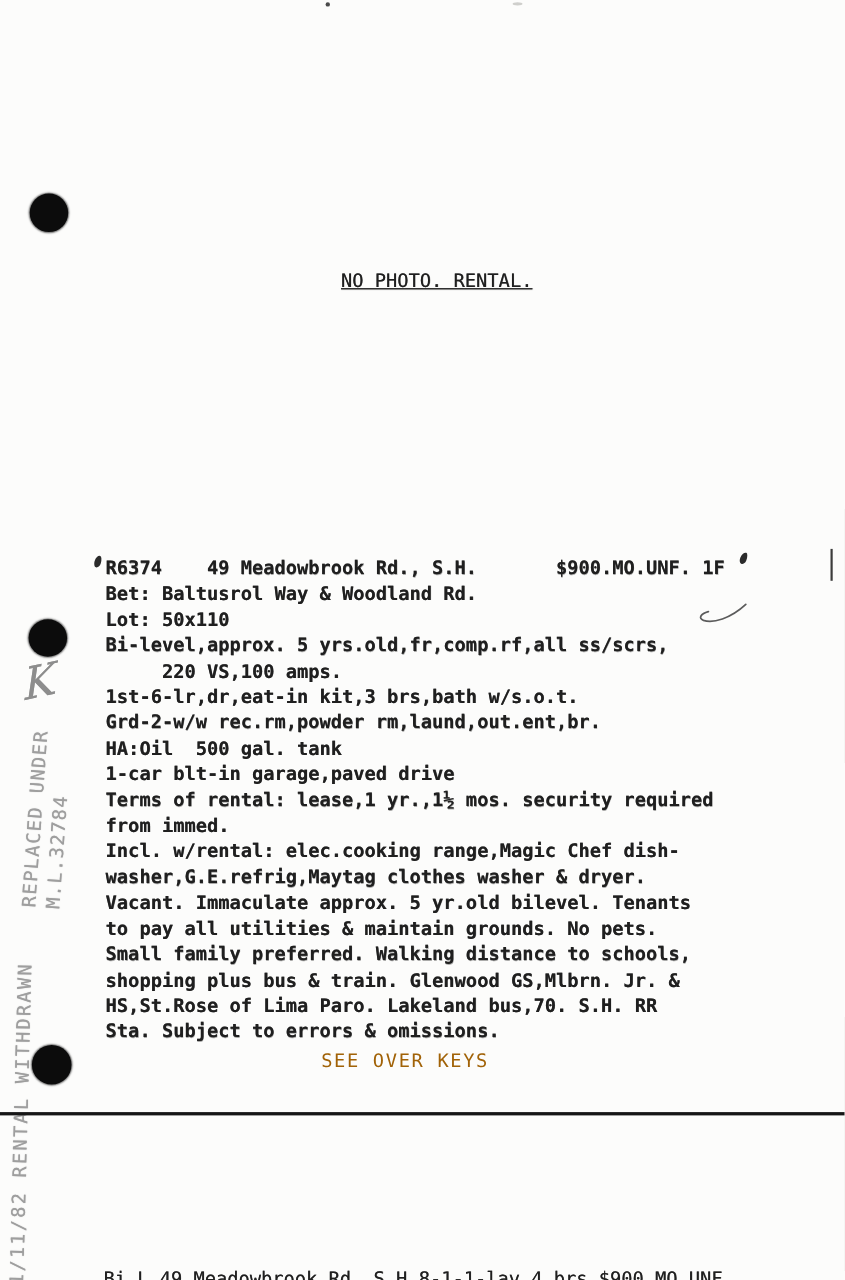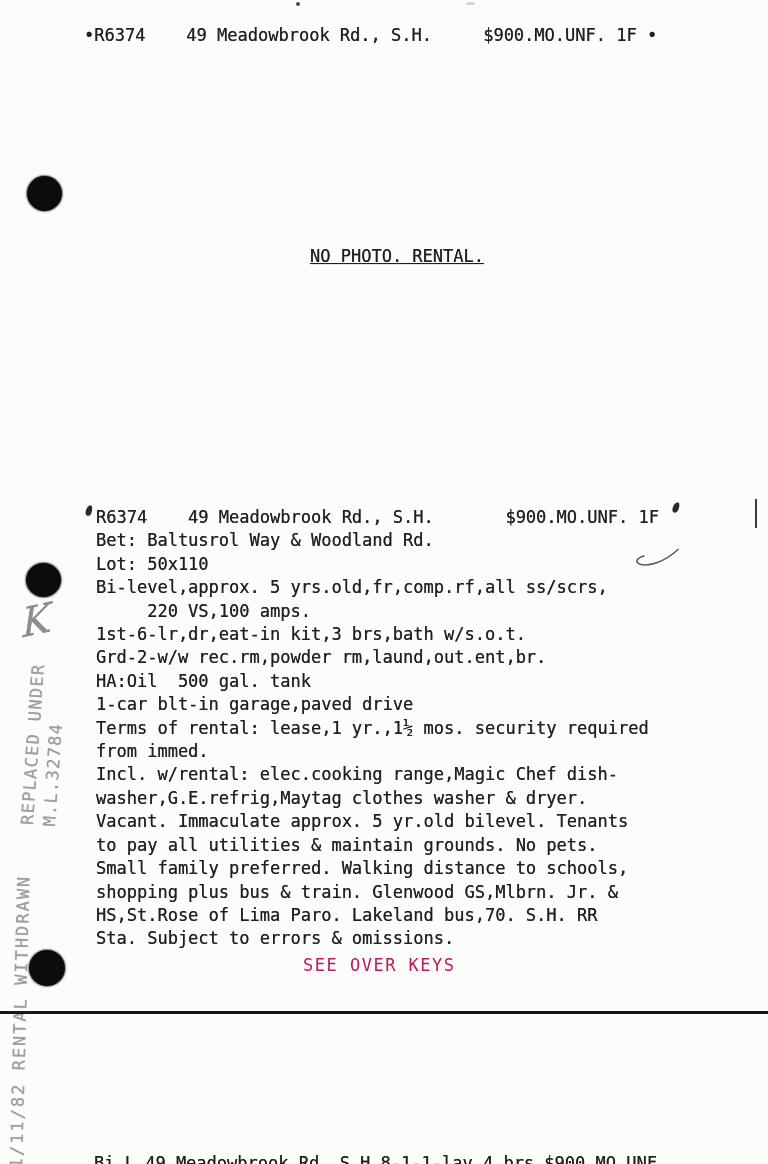--- a/index.html
+++ b/index.html
@@ -14,24 +14,24 @@
   .mono{
     position:absolute;
     font-size:17px;
     line-height:23.4px;
     color:#1f1f1f;
     white-space:pre;
     text-shadow:0 0 0.6px rgba(20,20,20,0.55), 0.3px 0.3px 0.4px rgba(20,20,20,0.35);
   }
   .top-line{left:84px;top:24px;}
   .no-photo{left:310px;top:245px;text-decoration:underline;}
-  .body-block{left:96px;top:506px;}
+  .body-block{left:96px;top:506px;font-weight:bold;}
   .see-over{
-    left:303px;top:954px;
-    color:#be185d;letter-spacing:1.5px;text-shadow:none;text-align:center;
+    left:292px;top:954px;
+    color:#a16207;letter-spacing:1.5px;text-shadow:none;text-align:center;
   }
   .broker-block{left:96px;top:1022px;}
   .summary-line{left:94px;top:1152px;}
   .rule{
     position:absolute;left:0;top:1011px;width:768px;height:3px;
     background:#161616;
   }
   .punch{
     position:absolute;background:#0c0c0c;border-radius:50%;
     box-shadow:0 0 1.5px 1px rgba(15,15,15,0.55);
@@ -70,21 +70,20 @@
 </style>
 </head>
 <body>
 
 <div class="page">
 
   <div class="speck s1"></div>
   <div class="speck s2"></div>
   <div class="edge-dash"></div>
 
-  <div class="mono top-line">•R6374    49 Meadowbrook Rd., S.H.     $900.MO.UNF. 1F •</div>
 
   <div class="mono no-photo">NO PHOTO. RENTAL.</div>
 
   <div class="pen-tick t1"></div>
   <div class="pen-tick t2"></div>
 
   <svg class="swoosh" width="54" height="28" viewBox="0 0 54 28">
     <path d="M14,12 C7,14 4.5,18 9.5,20 C18,23 34,18.5 48,5.5" fill="none" stroke="#5c5c5c" stroke-width="1.6" stroke-linecap="round"></path>
   </svg>
 

